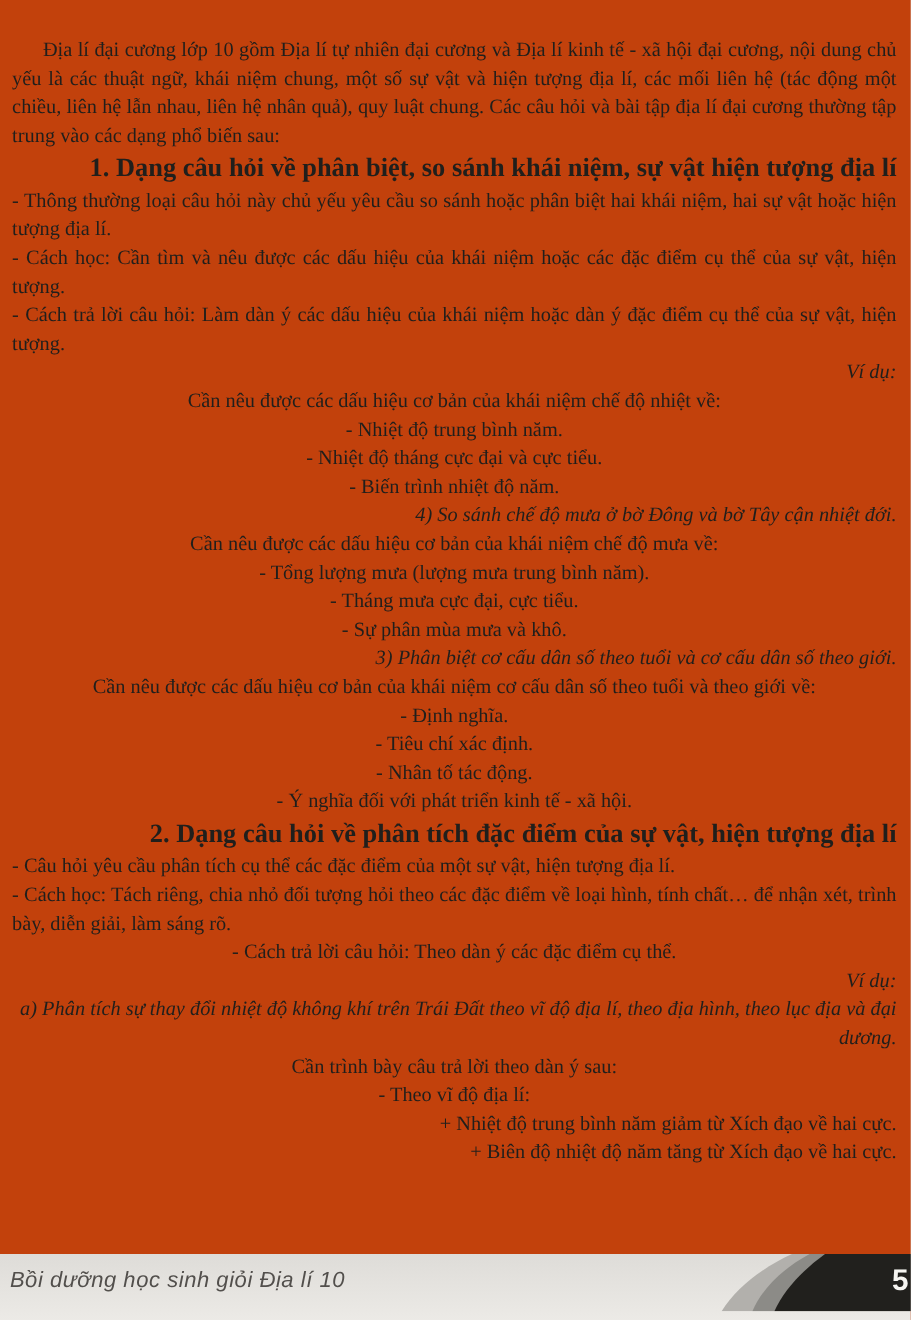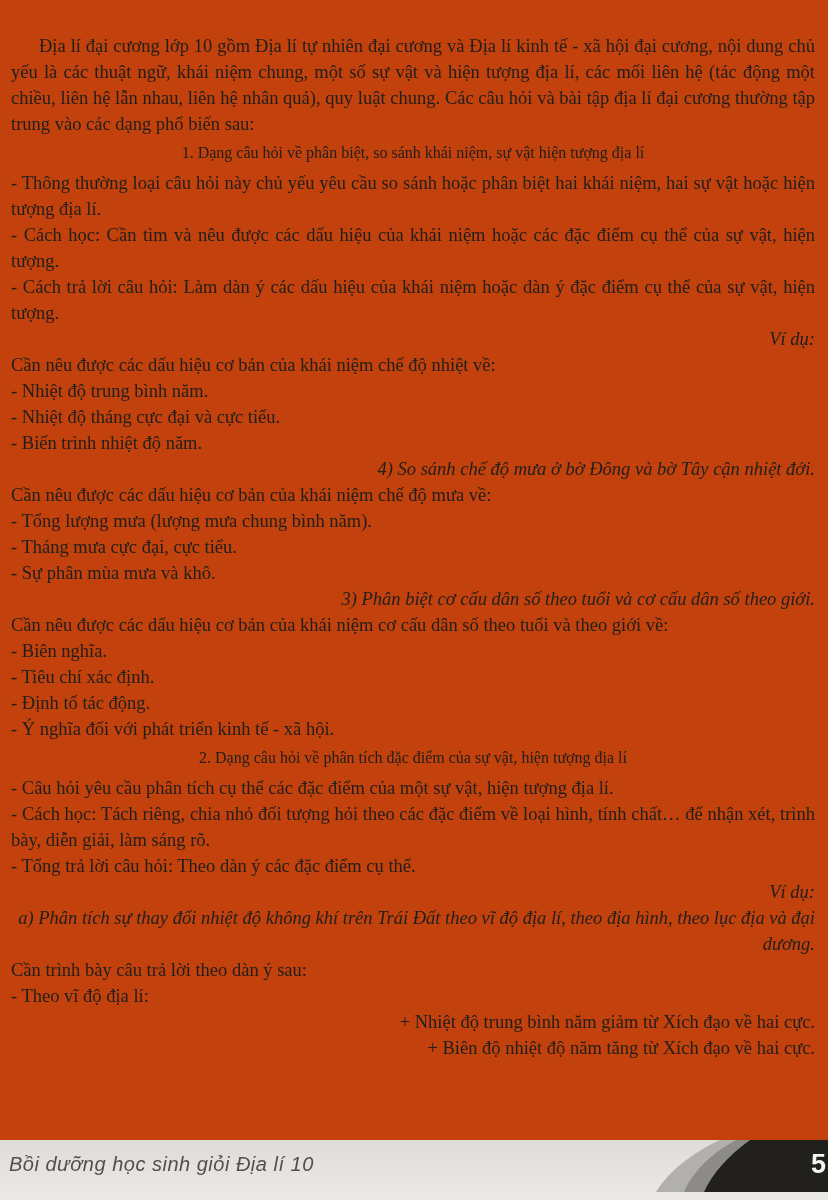--- a/index.html
+++ b/index.html
@@ -5,26 +5,26 @@
   html,body{margin:0;padding:0;background:#d8d6d2;}
   .page{
     position:relative;width:828px;height:1200px;margin:0 auto;
     background:#c2410c;overflow:hidden;
     font-family:"Liberation Serif","DejaVu Serif",serif;
     color:#201f1c;
   }
   .content{position:absolute;top:33px;left:11px;width:804px;}
   .para{margin:0;font-size:18.5px;line-height:26px;text-align:justify;}
   .para.first-indent{text-indent:28px;}
-  .heading{margin:2px 0 3px 0;font-size:16px;line-height:28px;font-weight:normal;text-align:center;}
+  .heading{margin:2px 0 3px 0;font-size:24px;line-height:28px;font-weight:bold;text-align:right;}
   .italic{font-style:italic;text-align:right;}
   .vd1{padding-left:6px;}
   .vd2{padding-left:32px;}
   .plus{padding-left:32px;text-align:right;}
-  .plain{text-align:left;}
+  .plain{text-align:center;}
 
   .footer{
     position:absolute;left:0;bottom:0;width:828px;height:60px;
     background:linear-gradient(180deg,#dedcd8 0%,#eceae6 100%);
     padding-left:44px;
   }
   .footer-decor{position:absolute;right:0;top:0;width:828px;height:52px;display:block;}
   .footer-title{
     position:absolute;left:9px;top:13px;
     font-family:"Liberation Sans","DejaVu Sans",sans-serif;
@@ -48,34 +48,34 @@
     <p class="para">- Thông thường loại câu hỏi này chủ yếu yêu cầu so sánh hoặc phân biệt hai khái niệm, hai sự vật hoặc hiện tượng địa lí.</p>
     <p class="para">- Cách học: Cần tìm và nêu được các dấu hiệu của khái niệm hoặc các đặc điểm cụ thể của sự vật, hiện tượng.</p>
     <p class="para">- Cách trả lời câu hỏi: Làm dàn ý các dấu hiệu của khái niệm hoặc dàn ý đặc điểm cụ thể của sự vật, hiện tượng.</p>
     <p class="para italic vd1">Ví dụ:</p>
     <p class="para plain">Cần nêu được các dấu hiệu cơ bản của khái niệm chế độ nhiệt về:</p>
     <p class="para plain">- Nhiệt độ trung bình năm.</p>
     <p class="para plain">- Nhiệt độ tháng cực đại và cực tiểu.</p>
     <p class="para plain">- Biến trình nhiệt độ năm.</p>
     <p class="para italic">4) So sánh chế độ mưa ở bờ Đông và bờ Tây cận nhiệt đới.</p>
     <p class="para plain">Cần nêu được các dấu hiệu cơ bản của khái niệm chế độ mưa về:</p>
-    <p class="para plain">- Tổng lượng mưa (lượng mưa chung bình năm).</p>
+    <p class="para plain">- Tổng lượng mưa (lượng mưa trung bình năm).</p>
     <p class="para plain">- Tháng mưa cực đại, cực tiểu.</p>
     <p class="para plain">- Sự phân mùa mưa và khô.</p>
     <p class="para italic">3) Phân biệt cơ cấu dân số theo tuổi và cơ cấu dân số theo giới.</p>
     <p class="para plain">Cần nêu được các dấu hiệu cơ bản của khái niệm cơ cấu dân số theo tuổi và theo giới về:</p>
-    <p class="para plain">- Biên nghĩa.</p>
+    <p class="para plain">- Định nghĩa.</p>
     <p class="para plain">- Tiêu chí xác định.</p>
-    <p class="para plain">- Định tố tác động.</p>
+    <p class="para plain">- Nhân tố tác động.</p>
     <p class="para plain">- Ý nghĩa đối với phát triển kinh tế - xã hội.</p>
 
     <p class="heading">2. Dạng câu hỏi về phân tích đặc điểm của sự vật, hiện tượng địa lí</p>
     <p class="para">- Câu hỏi yêu cầu phân tích cụ thể các đặc điểm của một sự vật, hiện tượng địa lí.</p>
     <p class="para">- Cách học: Tách riêng, chia nhỏ đối tượng hỏi theo các đặc điểm về loại hình, tính chất… để nhận xét, trình bày, diễn giải, làm sáng rõ.</p>
-    <p class="para plain">- Tổng trả lời câu hỏi: Theo dàn ý các đặc điểm cụ thể.</p>
+    <p class="para plain">- Cách trả lời câu hỏi: Theo dàn ý các đặc điểm cụ thể.</p>
     <p class="para italic vd2">Ví dụ:</p>
     <p class="para italic">a) Phân tích sự thay đổi nhiệt độ không khí trên Trái Đất theo vĩ độ địa lí, theo địa hình, theo lục địa và đại dương.</p>
     <p class="para plain">Cần trình bày câu trả lời theo dàn ý sau:</p>
     <p class="para plain">- Theo vĩ độ địa lí:</p>
     <p class="para plus">+ Nhiệt độ trung bình năm giảm từ Xích đạo về hai cực.</p>
     <p class="para plus">+ Biên độ nhiệt độ năm tăng từ Xích đạo về hai cực.</p>
 
   </div>
 
   <div class="footer">

